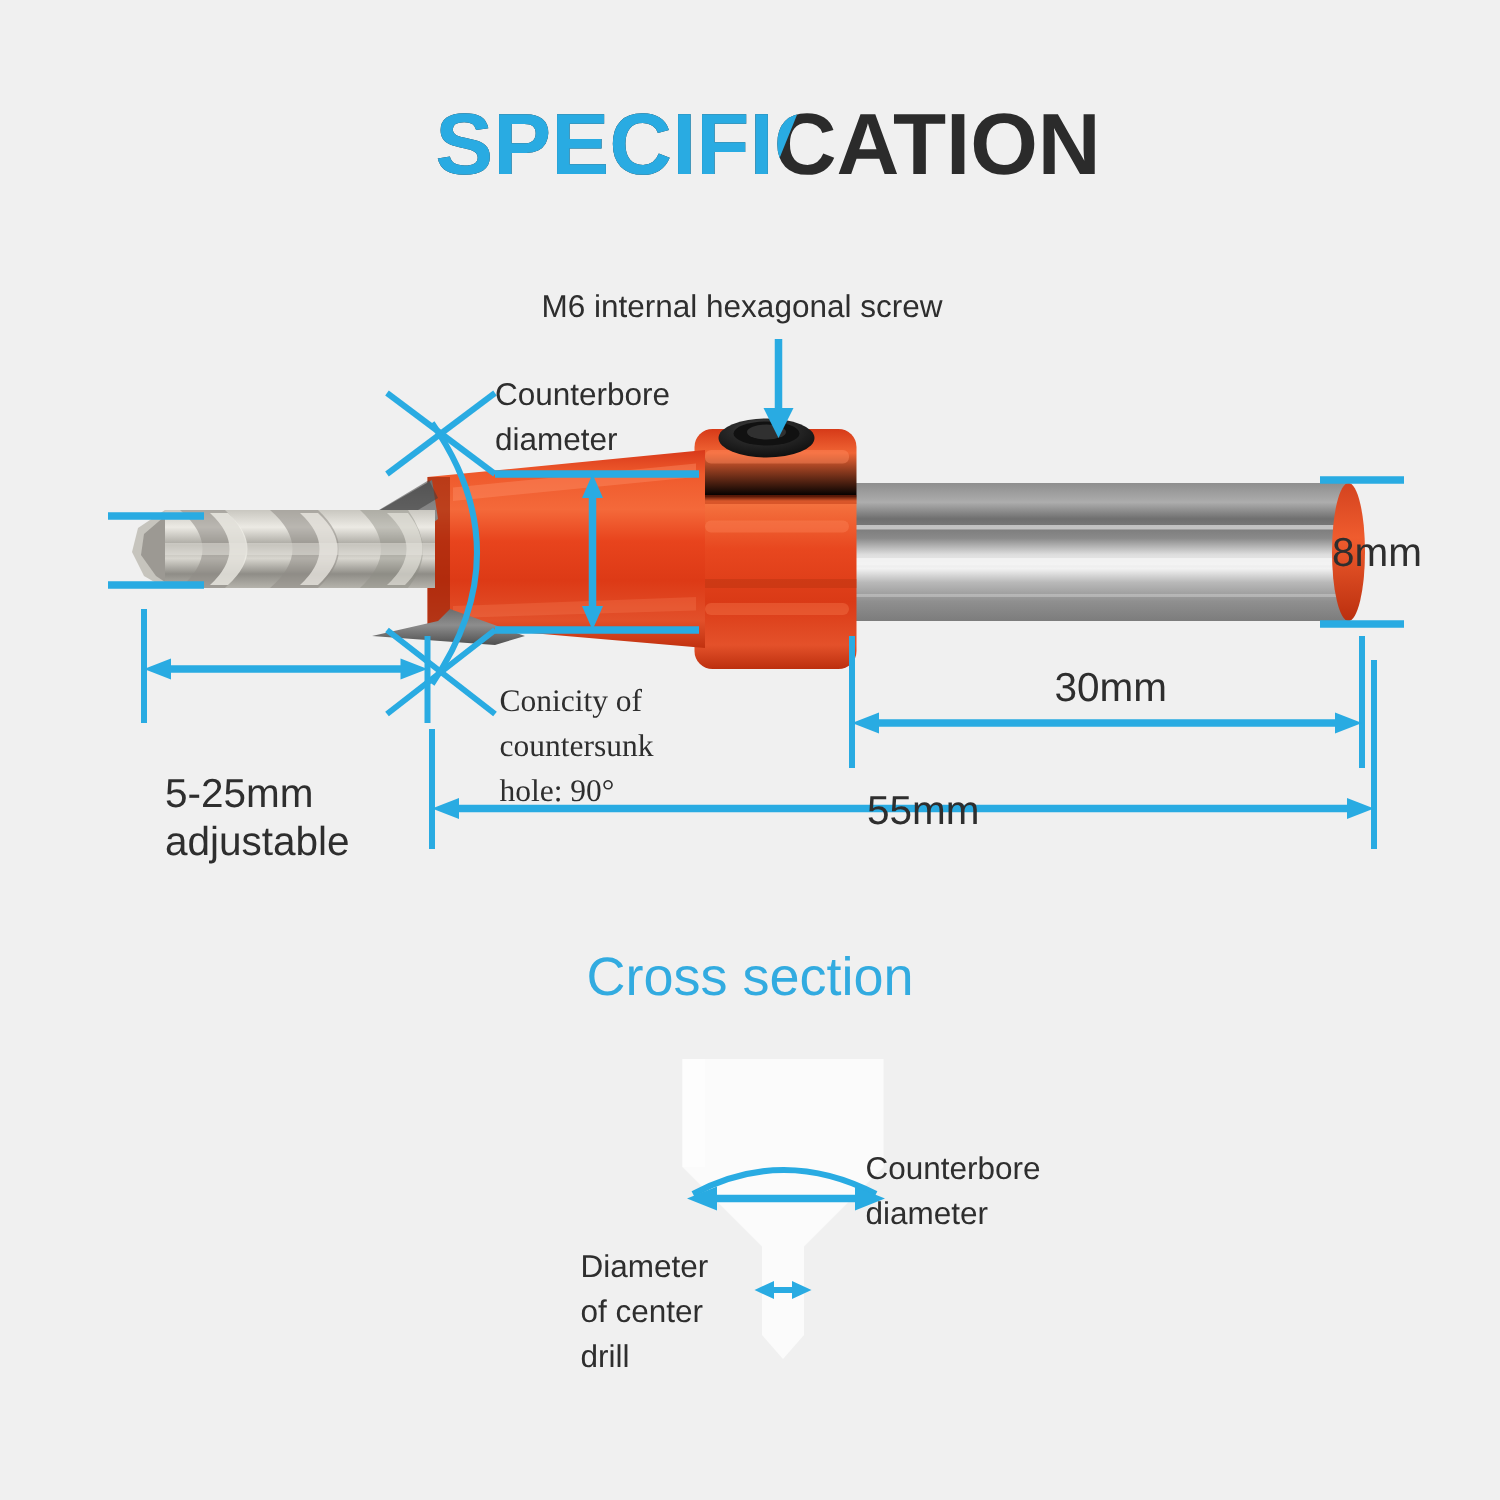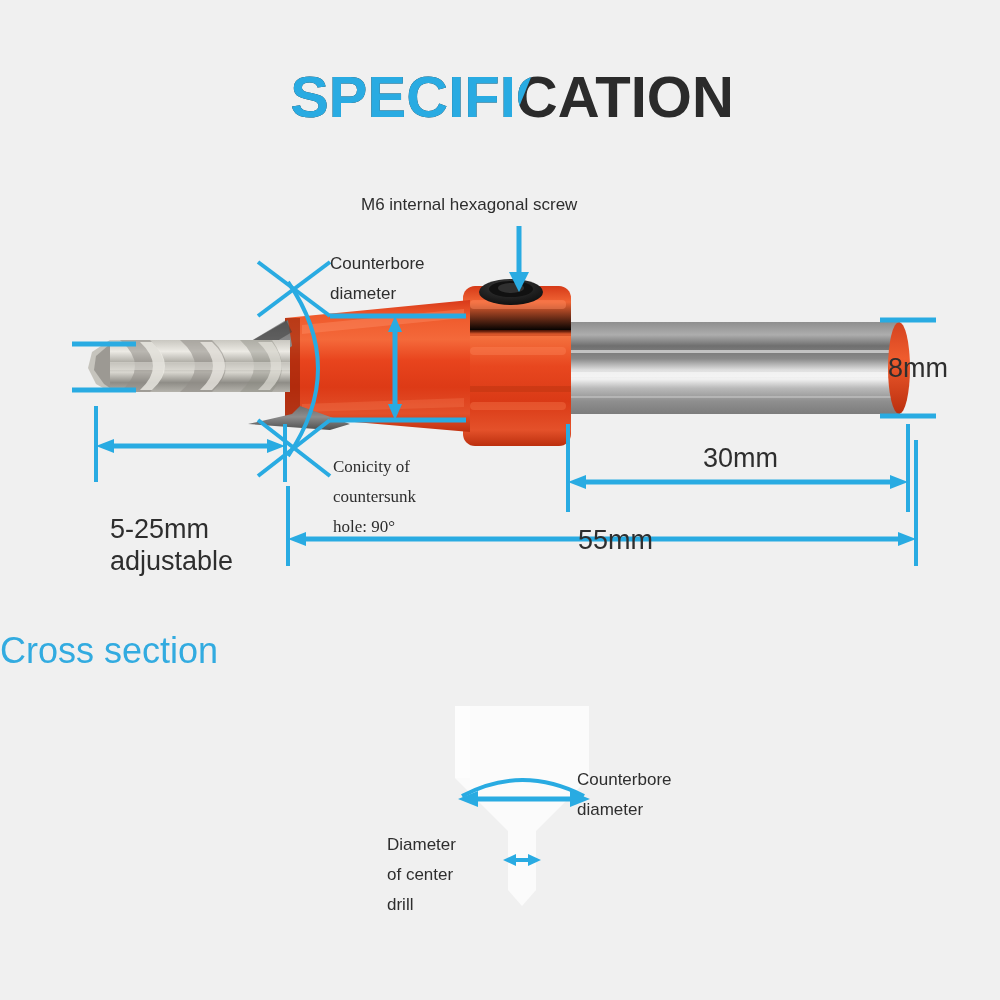--- a/index.html
+++ b/index.html
@@ -40,34 +40,35 @@
     position: absolute;
     left: 0; top: 0;
     color: #29abe2;
     -webkit-clip-path: polygon(0% 0%, 55.5% 0%, 49.5% 100%, 0% 100%);
     clip-path: polygon(0% 0%, 55.5% 0%, 49.5% 100%, 0% 100%);
   }
 
   
   .label {
     color: #2e2e2e;
-    font-size: 17px;
+    font-size: 21px;
     line-height: 30px;
     white-space: pre-line;
   }
   .dim-text {
     color: #2e2e2e;
     font-size: 27px;
     line-height: 32px;
     white-space: pre-line;
   }
 
   
   #cross-heading {
     left: 0; top: 630px; width: 1000px;
+    text-align: center;
     color: #32abe0;
     font-size: 36px;
     line-height: 42px;
   }
 </style>
 </head>
 <body>
 
 <div id="page">
 

